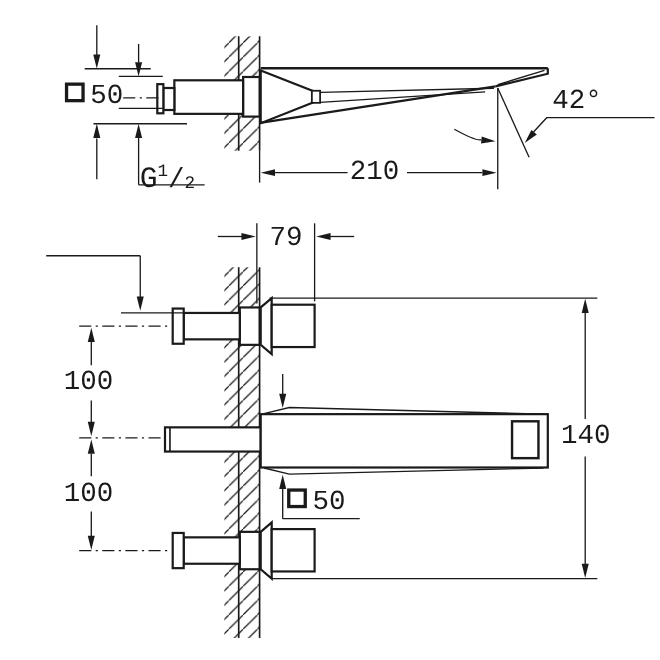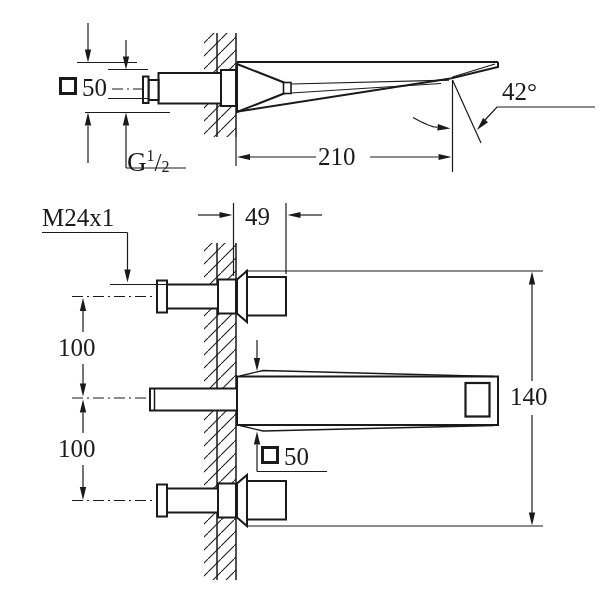--- a/index.html
+++ b/index.html
@@ -1,16 +1,16 @@
 <!DOCTYPE html>
 <html><head>
 <meta charset="utf-8">
 <style>
   html,body{margin:0;padding:0;background:#fff;width:600px;height:600px;overflow:hidden;}
-  #stage{position:relative;width:600px;height:600px;background:#ffffff;font-family:Liberation Serif, serif;}
+  #stage{position:relative;width:600px;height:600px;background:#ffffff;font-family:Liberation Mono, monospace;}
   #stage svg{position:absolute;left:0;top:0;}
   .dim{position:absolute;color:#1a1a1a;font-size:25px;line-height:1;white-space:nowrap;}
   .sqicon{display:inline-block;width:12px;height:12px;border:3px solid #1a1a1a;margin-right:5px;vertical-align:1px;}
   .gmain{font-size:27px;}
   .gsup{font-size:16px;vertical-align:10px;}
   .gslash{font-size:25px;}
   .gden{font-size:16px;vertical-align:-1px;}
 </style>
 </head>
 <body>
@@ -157,23 +157,22 @@
 </svg>
 
   <div class="dim" style="left:59px;top:75px"><span class="sqicon"></span><span>50</span></div>
 
   <div class="dim" style="left:127px;top:148px"><span class="gmain">G</span><span class="gsup">1</span><span class="gslash">/</span><span class="gden">2</span></div>
 
   <div class="dim" style="left:502px;top:79px">42°</div>
 
   <div class="dim" style="left:318px;top:144px">210</div>
 
-  <div class="dim" style="left:42px;top:205px">M24x1</div>
 
-  <div class="dim" style="left:245px;top:204px">49</div>
+  <div class="dim" style="left:245px;top:204px">79</div>
 
   <div class="dim" style="left:58px;top:335px">100</div>
 
   <div class="dim" style="left:58px;top:436px">100</div>
 
   <div class="dim" style="left:261px;top:444px"><span class="sqicon"></span><span>50</span></div>
 
   <div class="dim" style="left:510px;top:384px">140</div>
 
 </div>

